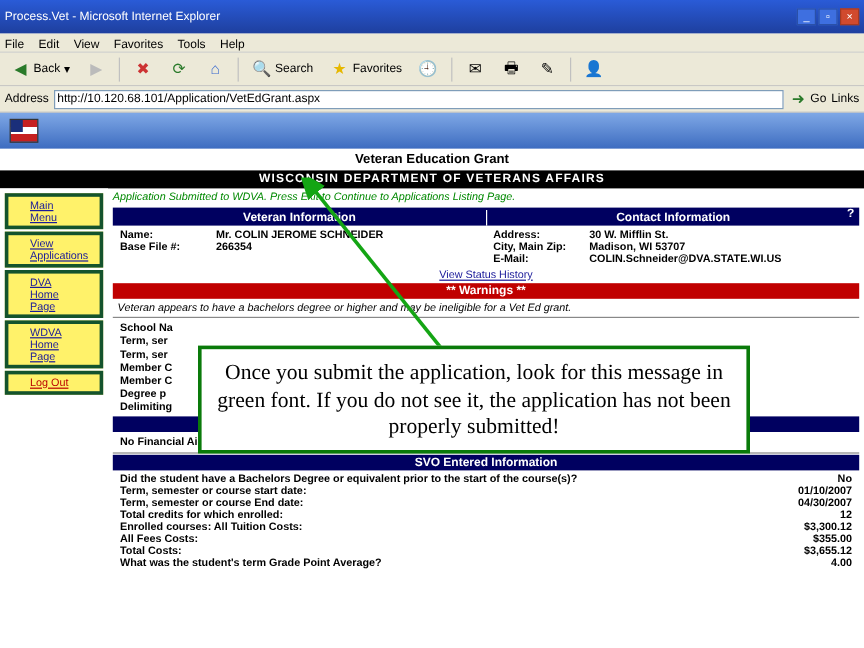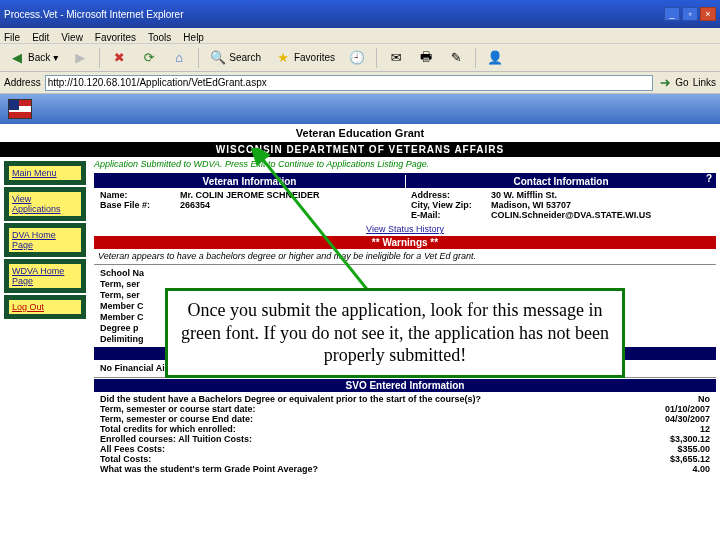--- a/index.html
+++ b/index.html
@@ -28,21 +28,21 @@
   .flag { width: 24px; height: 20px; background: linear-gradient(#c62020 33%, #fff 33% 66%, #c62020 66%); border: 1px solid #333; position: relative; }
   .flag::before { content: ""; position: absolute; left: 0; top: 0; width: 10px; height: 10px; background: #1a2f7a; }
 
   .page-title { text-align: center; font-weight: bold; font-size: 11px; padding: 3px 0; background: #fff; }
   .dept-bar { background: #000; color: #fff; font-weight: bold; font-size: 10px; text-align: center; padding: 2px 0; letter-spacing: 1px; }
 
   .main-body { display: flex; }
 
   
   .sidebar { width: 90px; background: #fff; padding: 4px; }
-  .sidebar .nav-item { background: #fff26a; color: #1a1a9a; font-size: 9px; padding: 2px 3px; border: 5px solid #14532d; margin-bottom: 2px; text-decoration: underline; }
+  .sidebar .nav-item { background: #fff26a; color: #1a1a9a; font-size: 9px; padding: 2px 18px; border: 3px solid #14532d; margin-bottom: 2px; text-decoration: underline; }
   .sidebar .nav-item.red { color: #b00; }
 
   .content { flex: 1; padding: 0 4px 4px 4px; }
 
   .flash-msg { color: #080; font-size: 9px; padding: 2px 0 4px 0; font-style: italic; }
 
   .bar { color: #fff; font-weight: bold; font-size: 10px; text-align: center; padding: 1px 0; position: relative; }
   .bar-navy { background: #000060; }
   .bar-red { background: #c00000; }
   .help-q { position: absolute; right: 4px; top: 0; font-size: 10px; color: #fff; }
@@ -195,21 +195,21 @@
         </div>
       </div>
       <div>
         <div class="bar-sub">Contact Information</div>
         <div class="info-block info-right">
           <div class="row">
               <span class="lbl">Address:</span>
               <span>30 W. Mifflin St.</span>
             </div>
           <div class="row">
-              <span class="lbl">City, View Zip:</span>
+              <span class="lbl">City, Main Zip:</span>
               <span>Madison, WI 53707</span>
             </div>
           <div class="row">
               <span class="lbl">E-Mail:</span>
               <span>COLIN.Schneider@DVA.STATE.WI.US</span>
             </div>
         </div>
       </div>
     </div>
 

